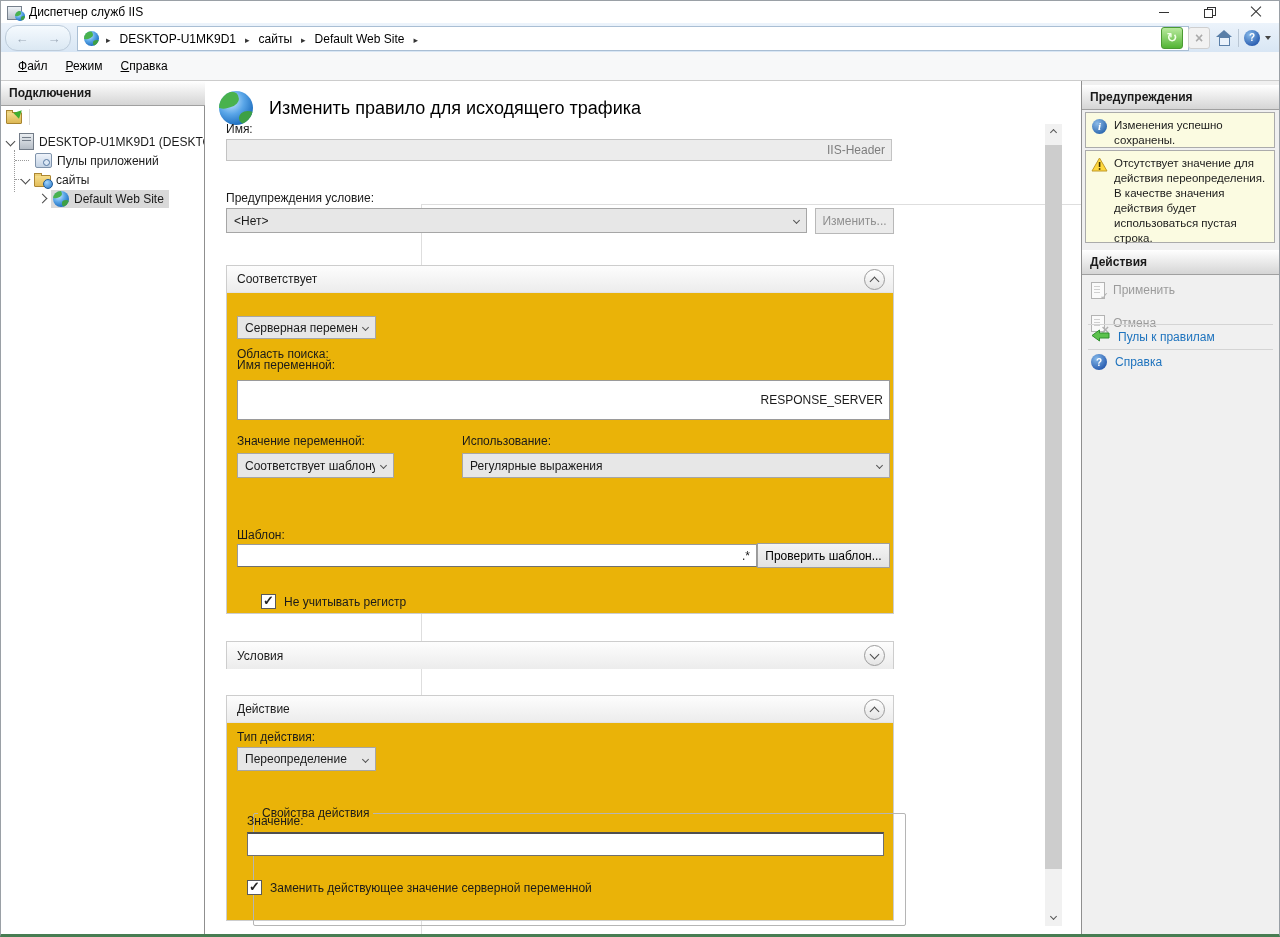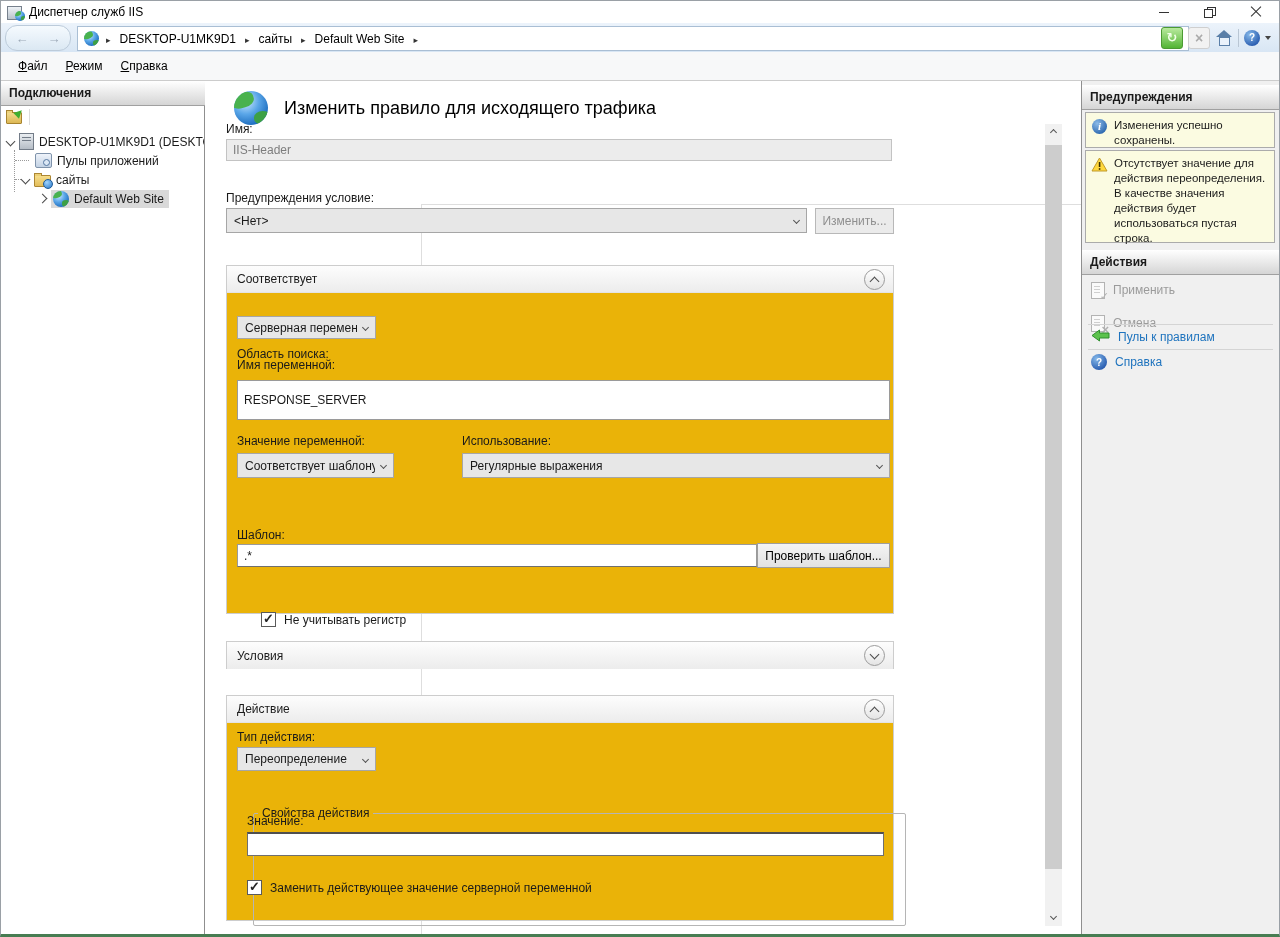--- a/index.html
+++ b/index.html
@@ -1,19 +1,19 @@
 <!DOCTYPE html>
 <html><head>
 <meta charset="utf-8">
 <style>
   html,body{margin:0;padding:0;background:#c8c8c8;}
   body{font-family:"Liberation Sans","DejaVu Sans",sans-serif;font-size:12px;color:#1a1a1a;}
   #window{position:relative;width:1280px;height:937px;background:#fff;box-sizing:border-box;
           border:1px solid #9aa0a6;border-bottom:3px solid #477d52;overflow:hidden;}
-  .abs{position:absolute;box-sizing:border-box;margin-left:15px;}
+  .abs{position:absolute;box-sizing:border-box;}
 
   
   .titlebar{position:absolute;left:0;top:0;width:100%;height:22px;background:#fff;display:flex;align-items:center;}
   .title-text{margin-left:5px;font-size:12px;color:#000;}
   .win-controls{position:absolute;right:0;top:0;height:22px;display:flex;}
   .wc{width:46px;height:22px;display:flex;align-items:center;justify-content:center;}
   .wc-min{width:10px;height:1px;background:#333;}
   .wc-restore{position:relative;width:12px;height:11px;}
   .wc-restore::after{content:"";position:absolute;right:0;top:0;width:7px;height:7px;border:1px solid #333;}
   .wc-restore::before{content:"";position:absolute;left:0;bottom:0;width:7px;height:7px;border:1px solid #333;background:#fff;z-index:1;}
@@ -91,21 +91,21 @@
   .sel-bg{background:#d9d9d9;display:flex;align-items:center;gap:5px;padding:1px 5px 1px 2px;}
   .dot-v{position:absolute;border-left:1px dotted #9a9a9a;}
   .dot-h{position:absolute;border-top:1px dotted #9a9a9a;}
 
   
   .main-area{position:absolute;left:204px;top:80px;width:876px;bottom:0;background:#fff;}
   .form-viewport{position:absolute;left:216px;top:123px;width:846px;height:803px;border:1px solid #dedede;}
   .form-title{font-size:18px;font-weight:400;color:#000;}
   .field-label{position:absolute;font-size:12px;color:#1a1a1a;}
   .textbox{position:absolute;box-sizing:border-box;border:1px solid #9a9a9a;background:#fff;
-           font:12px "Liberation Sans","DejaVu Sans",sans-serif;padding:0 6px;color:#1a1a1a;outline:none;}
+           font:12px "Liberation Sans","DejaVu Sans",sans-serif;padding:0 6px;color:#1a1a1a;outline:none;text-align:right;}
   .textbox.disabled{background:#ececec;color:#7d7d7d;border-color:#c3c3c3;}
   .textbox.sunken{border:1px solid #6f6f6f;border-top:2px solid #4f4f4f;}
   .combo{position:absolute;display:flex;align-items:center;justify-content:space-between;box-sizing:border-box;
          background:#e7e7e7;border:1px solid #a6a6a6;padding:0 7px;gap:6px;}
   .combo-text{overflow:hidden;white-space:nowrap;}
   .btn{position:absolute;display:flex;align-items:center;justify-content:center;box-sizing:border-box;
        background:linear-gradient(#f4f4f4,#e2e2e2);border:1px solid #9e9e9e;font-size:12px;color:#000;}
   .btn.disabled{color:#8f8f8f;background:#ebebeb;border-color:#b8b8b8;}
   .section{position:absolute;border:1px solid #cdcdcd;background:#eab308;box-sizing:border-box;}
   .section-header{position:relative;height:27px;background:linear-gradient(#fdfdfd,#ececec);
@@ -285,21 +285,21 @@
       <span class="chev down tiny"></span>
     </div>
     <div class="field-label" style="left:235px;top:168px;">Использование:</div>
     <div class="combo" style="left:235px;top:187px;width:428px;height:25px;">
       <span class="combo-text">Регулярные выражения</span>
       <span class="chev down tiny"></span>
     </div>
     <div class="field-label" style="left:10px;top:262px;">Шаблон:</div>
     <input class="textbox" style="left: 10px; top: 278px; width: 520px; height: 23px; border-bottom-color: rgb(111, 111, 111);" value=".*">
     <div class="btn" style="left:530px;top:277px;width:133px;height:25px;">Проверить шаблон...</div>
-    <div class="cb" style="left:10px;top:346px;padding-left:24px;">
+    <div class="cb" style="left:10px;top:328px;padding-left:24px;">
       <input type="checkbox" checked="checked" style="">
       <span>Не учитывать регистр</span>
     </div>
   </div>
 
   
   <div class="section collapsed" style="left:225px;top:640px;width:668px;height:28px;">
     <div class="section-header">
       <span>Условия</span>
       <span class="collapse-btn">

